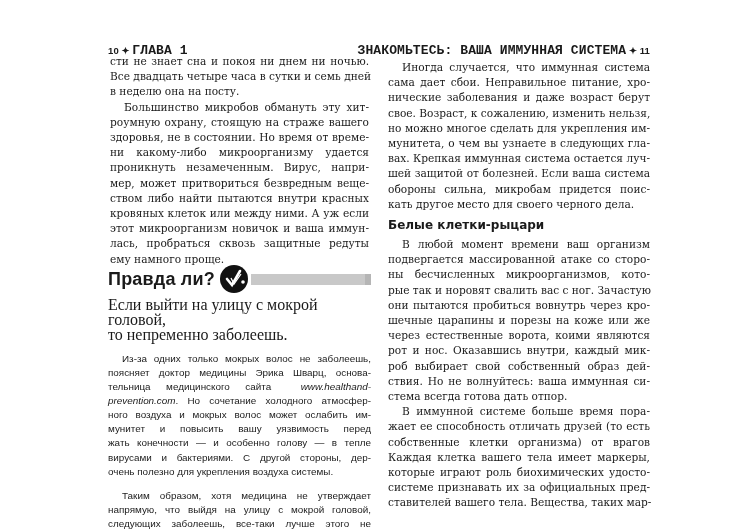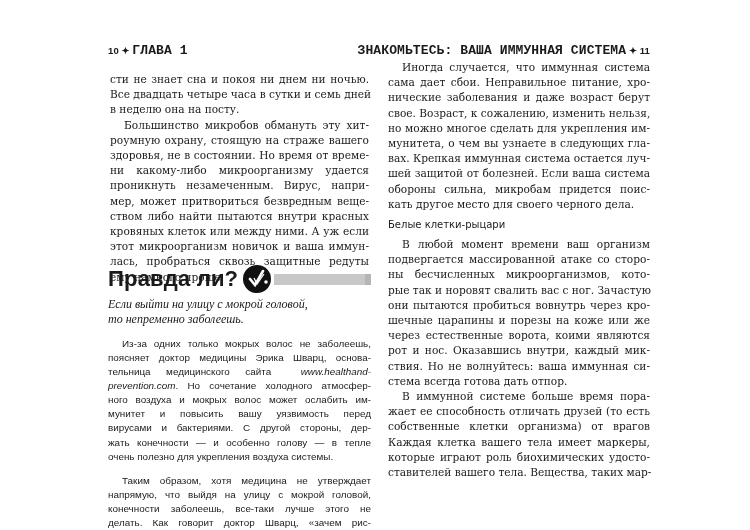--- a/index.html
+++ b/index.html
@@ -14,45 +14,45 @@
   .left-page .running-head { left:0; }
   .right-page .running-head { right:0; }
   .running-head .small { font-size:13px;font-family:Liberation Mono, monospace; }
   .serif {
     font-family:"DejaVu Serif", "Liberation Serif", serif; font-size:10.6px;
     line-height:15.2px; text-align:justify; margin:0;
   }
   .serif p { margin:0; text-indent:0; }
   .line { display:block; text-align:justify; text-align-last:justify; white-space:nowrap; }
   .line.last { text-align-last:left; }
-  .left-body { position:absolute; top:72px; left:2px; width:259px; }
+  .left-body { position:absolute; top:54px; left:2px; width:259px; }
   .right-body { position:absolute; top:60px; left:0; width:262px; }
   .sidebar { position:absolute; top:263px; left:0; width:263px; }
   .sb-title-row { display:flex; align-items:center; height:32px; }
   .sb-title {
-    font-family:"Liberation Sans", sans-serif; font-weight:900; font-size:22px;
+    font-family:"Liberation Sans", sans-serif; font-weight:900; font-size:18px;
     letter-spacing:0.2px; margin-right:5px;
   }
   .sb-icon {
     width:28px; height:28px; border-radius:50%; background:#111; position:relative;
     flex:0 0 28px;
   }
   .sb-icon svg { position:absolute; left:0; top:0; }
   .sb-bar { flex:1; height:11px; background:#c8c8c8; margin-left:3px; border-right:6px solid #b5b5b5; }
   .sb-sub {
-    font-family:"Liberation Serif", serif; font-style:italic; font-size:12px;
+    font-family:"Liberation Serif", serif; font-size:16px;
     line-height:15px; margin-top:2px;
   }
   .sb-body {
     font-family:"Liberation Sans", sans-serif; font-size:9.9px; line-height:14.1px;
     margin-top:9px; width:263px;
   }
   .sb-body .url { font-style:italic; }
   .section-head {
-    font-family:"DejaVu Sans", sans-serif; font-weight:normal; font-size:10px;
+    font-family:"DejaVu Sans", sans-serif; font-weight:bold; font-size:12px;
     margin:4px 0 3px 0; height:18px; line-height:18px;
   }
 </style>
 </head>
 <body>
 
 <div class="page left-page">
   <div class="running-head">
     <span>10</span>
     <span>✦</span>
@@ -96,28 +96,28 @@
         <div>то непременно заболеешь.</div>
       </div>
     <div class="sb-body" id="sb-body">
         <p>
           <span class="line" style="padding-left: 14px;">Из-за одних только мокрых волос не заболеешь,</span>
           <span class="line">поясняет доктор медицины Эрика Шварц, основа-</span>
           <span class="line">тельница медицинского сайта <span class="url" style="font-style: italic; margin-left: 14px;">www.healthand-</span></span>
           <span class="line"><span class="url" style="font-style: italic;">prevention.com</span>. Но сочетание холодного атмосфер-</span>
           <span class="line">ного воздуха и мокрых волос может ослабить им-</span>
           <span class="line">мунитет и повысить вашу уязвимость перед</span>
+          <span class="line">жать конечности — и особенно голову — в тепле</span>
           <span class="line">вирусами и бактериями. С другой стороны, дер-</span>
-          <span class="line">жать конечности — и особенно голову — в тепле</span>
           <span class="line last">очень полезно для укрепления воздуха системы.</span>
         </p>
         <p>
           <span class="line" style="padding-left: 14px;">Таким образом, хотя медицина не утверждает</span>
           <span class="line">напрямую, что выйдя на улицу с мокрой головой,</span>
-          <span class="line">конечности заболеешь, все-таки лучше этого не</span>
+          <span class="line">следующих заболеешь, все-таки лучше этого не</span>
           <span class="line">делать. Как говорит доктор Шварц, «зачем рис-</span>
         </p>
       </div>
   </div>
 </div>
 
 <div class="page right-page">
   <div class="running-head">
     <span class="small">ЗНАКОМЬТЕСЬ: ВАША ИММУННАЯ СИСТЕМА</span>
     <span>✦</span>
@@ -142,26 +142,28 @@
     <div id="right-section">
         <p>
           <span class="line" style="padding-left: 14px;">В любой момент времени ваш организм</span>
           <span class="line">подвергается массированной атаке со сторо-</span>
           <span class="line">ны бесчисленных микроорганизмов, кото-</span>
           <span class="line">рые так и норовят свалить вас с ног. Зачастую</span>
           <span class="line">они пытаются пробиться вовнутрь через кро-</span>
           <span class="line">шечные царапины и порезы на коже или же</span>
           <span class="line">через естественные ворота, коими являются</span>
           <span class="line">рот и нос. Оказавшись внутри, каждый мик-</span>
+          <span class="line">роб выбирает свой собственный образ дей-</span>
           <span class="line">ствия. Но не волнуйтесь: ваша иммунная си-</span>
           <span class="line last">стема всегда готова дать отпор.</span>
         </p>
         <p>
           <span class="line" style="padding-left: 14px;">В иммунной системе больше время пора-</span>
           <span class="line">жает ее способность отличать друзей (то есть</span>
           <span class="line">собственные клетки организма) от врагов</span>
           <span class="line">Каждая клетка вашего тела имеет маркеры,</span>
           <span class="line">которые играют роль биохимических удосто-</span>
+          <span class="line">системе признавать их за официальных пред-</span>
           <span class="line">ставителей вашего тела. Вещества, таких мар-</span>
         </p>
       </div>
   </div>
 </div>
 
 </body></html>

